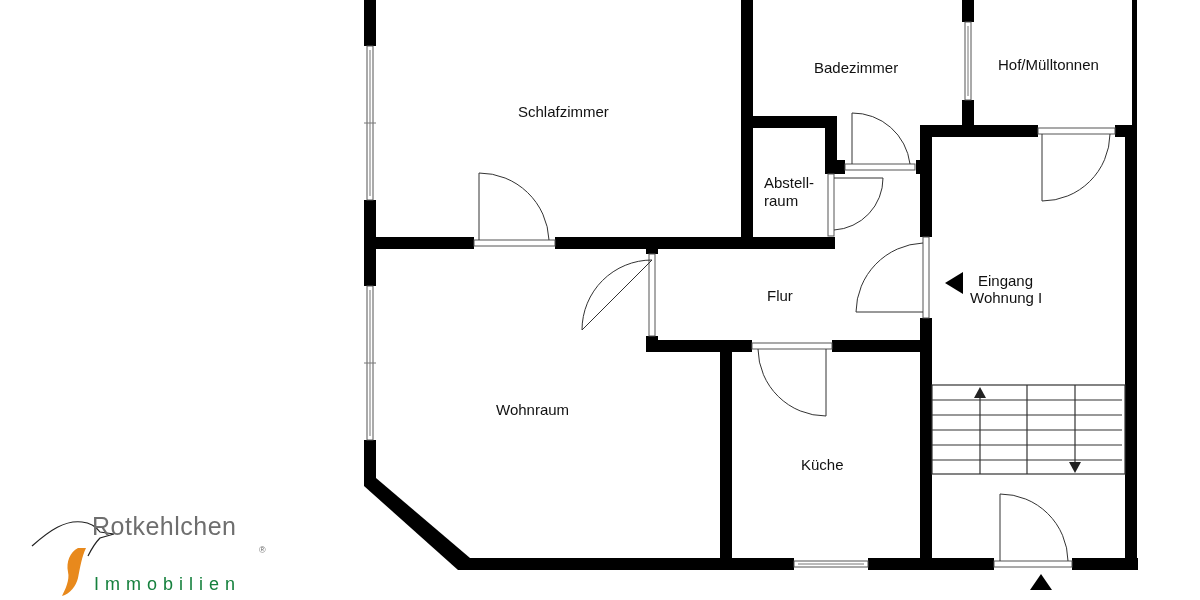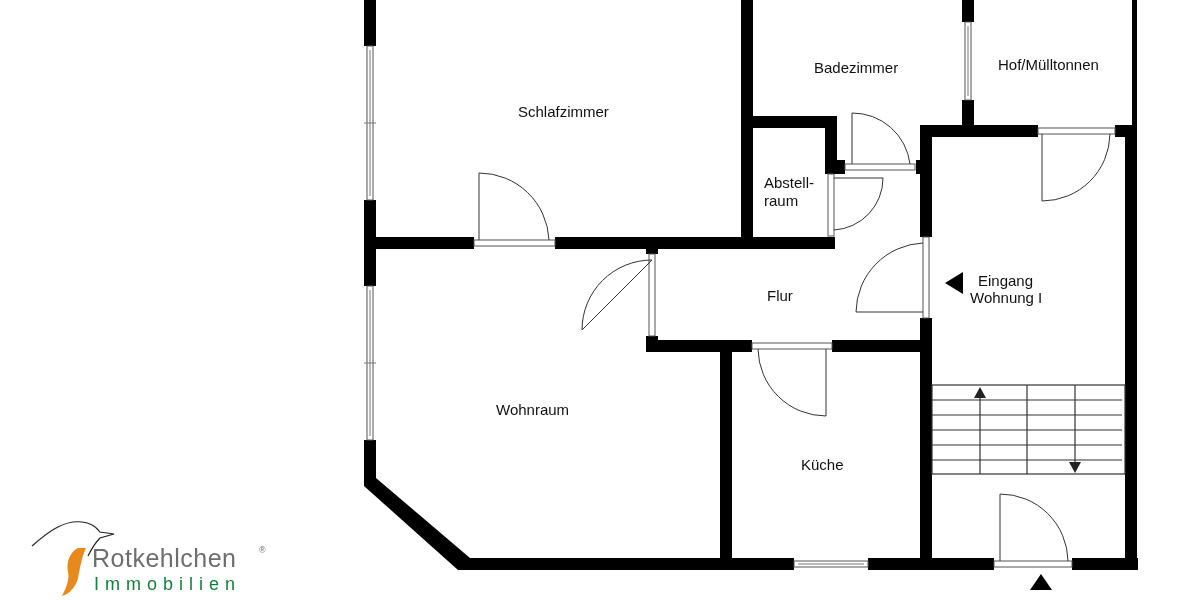--- a/index.html
+++ b/index.html
@@ -5,21 +5,21 @@
   html, body { margin: 0; padding: 0; background: #ffffff; }
   body { width: 1200px; height: 600px; position: relative; overflow: hidden; font-family: "Liberation Sans", sans-serif; }
   #plan { position: absolute; left: 0; top: 0; width: 1200px; height: 600px; }
   .wall { fill: #000000; }
   .win-frame { fill: #ffffff; stroke: #555555; stroke-width: 1; }
   .win-line { stroke: #777777; stroke-width: 1; }
   .door-leaf { fill: none; stroke: #333333; stroke-width: 1; }
   .room-label { font-family: "Liberation Sans", sans-serif; font-size: 15px; fill: #111111; }
   .stair-line { stroke: #333333; stroke-width: 1.2; }
   .logo { position: absolute; left: 20px; top: 510px; width: 280px; height: 90px; }
-  .logo-text-1 { position: absolute; left: 92px; top: 544px; font-family: "Liberation Sans", sans-serif; font-size: 25px; color: #6e6e6e; font-weight: 300; letter-spacing: 0.5px; }
+  .logo-text-1 { position: absolute; left: 92px; top: 512px; font-family: "Liberation Sans", sans-serif; font-size: 25px; color: #6e6e6e; font-weight: 300; letter-spacing: 0.5px; }
   .logo-reg { position: absolute; left: 259px; top: 545px; font-size: 9px; color: #6e6e6e; font-family: "Liberation Sans", sans-serif; }
   .logo-text-2 { position: absolute; left: 94px; top: 574px; font-family: "Liberation Sans", sans-serif; font-size: 18px; color: #15803d; letter-spacing: 6px; }
 </style>
 </head>
 <body>
 
 <svg id="plan" viewBox="0 0 1200 600" xmlns="http://www.w3.org/2000/svg">
 
   <g>
 

